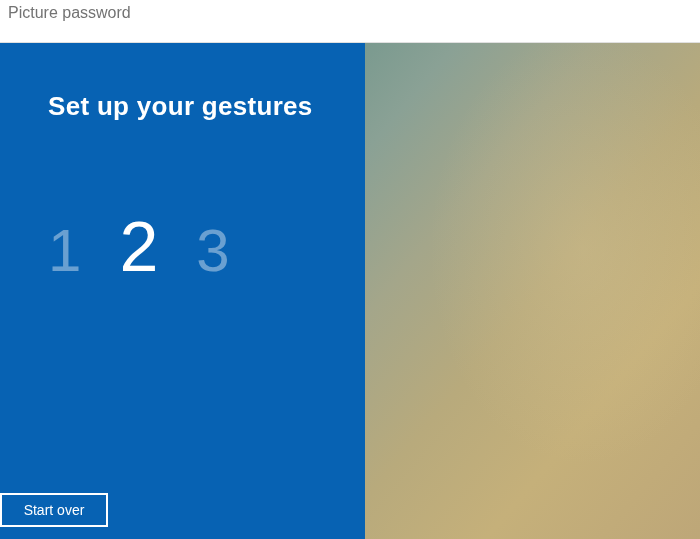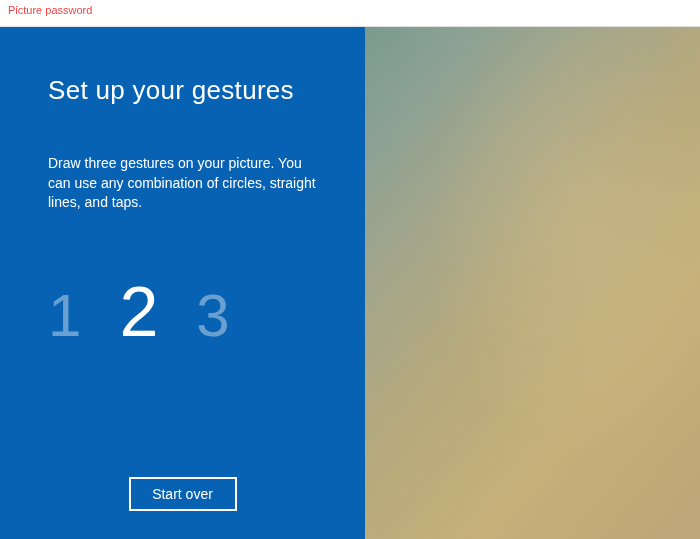--- a/index.html
+++ b/index.html
@@ -8,43 +8,43 @@
       box-sizing: border-box;
     }
     body {
       font-family: 'Segoe UI', Tahoma, sans-serif;
       width: 700px;
       height: 539px;
       overflow: hidden;
       background: #fff;
     }
     .titlebar {
-      height: 27px;
+      height: 43px;
       background: #fff;
       padding: 4px 8px;
-      font-size: 11px;
-      color: #ef4444;
+      font-size: 16px;
+      color: #737373;
       border-bottom: 1px solid #e0e0e0;
     }
     .content {
       display: flex;
       height: 514px;
     }
     .left-panel {
       width: 365px;
       background: #0762b3;
       color: #fff;
       padding: 48px 40px 30px 48px;
       display: flex;
       flex-direction: column;
       position: relative;
     }
     .heading {
       font-size: 26px;
-      font-weight: 400;
+      font-weight: 700;
       margin-bottom: 48px;
       letter-spacing: 0.3px;
     }
     .body-text {
       font-size: 14px;
       font-weight: 300;
       line-height: 1.4;
       margin-bottom: 22px;
       color: #fff;
     }
@@ -64,21 +64,20 @@
       color: #fff;
       font-size: 70px;
     }
     .buttons {
       position: absolute;
       bottom: 30px;
       left: 0;
       right: 0;
       display: flex;
       gap: 18px;
-      justify-content: center;
     }
     .btn {
       background: transparent;
       border: 2px solid #fff;
       color: #fff;
       font-size: 14px;
       font-family: inherit;
       padding: 7px 0;
       width: 108px;
       cursor: pointer;
@@ -107,21 +106,20 @@
 </head>
 <body>
 
 <div class="titlebar">
   <span>Picture password</span>
 </div>
 
 <div class="content">
   <div class="left-panel">
     <h1 class="heading">Set up your gestures</h1>
-    <p class="body-text">Draw three gestures on your picture. You can use any combination of circles, straight lines, and taps.</p>
 
     <div class="steps">
       <span class="step">1</span>
       <span class="step active">2</span>
       <span class="step">3</span>
     </div>
 
     <div class="buttons">
       <button class="btn">Start over</button>
     </div>

